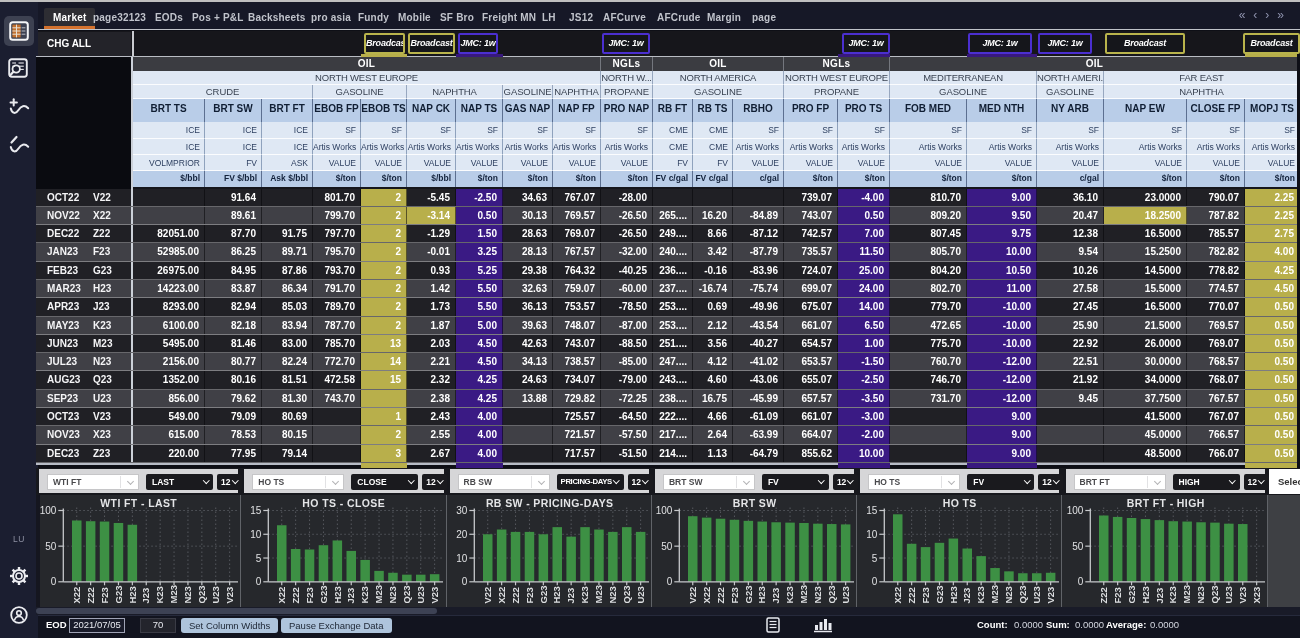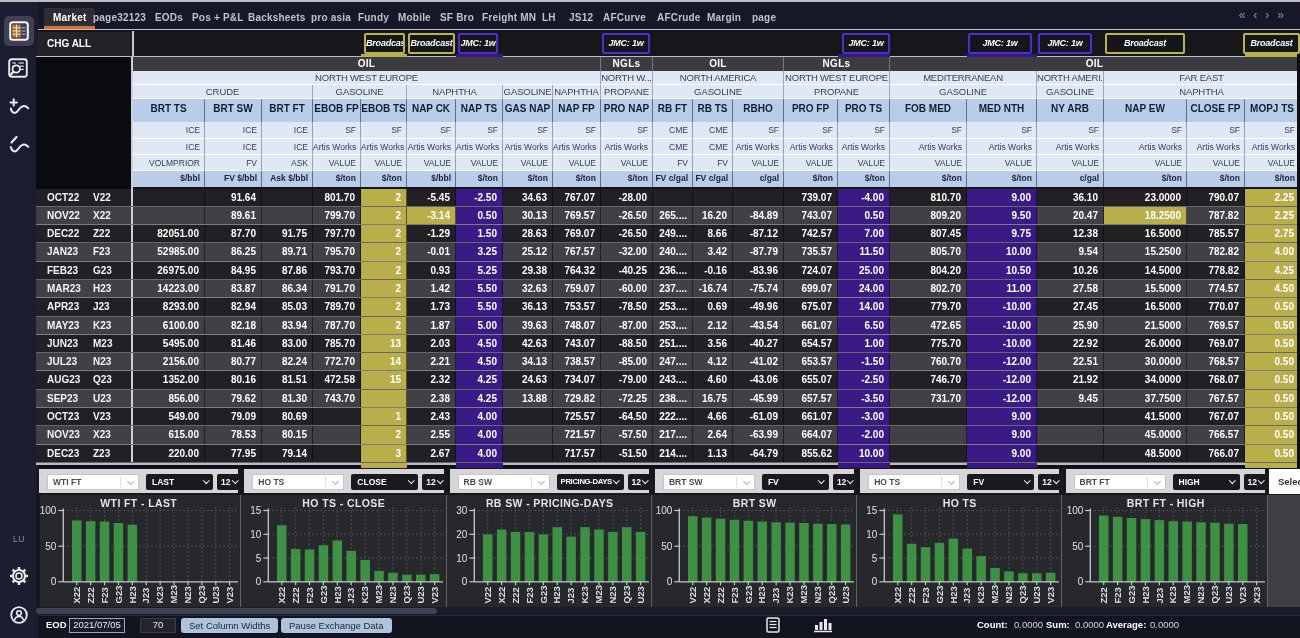--- a/index.html
+++ b/index.html
@@ -426,21 +426,21 @@
         <span class="m">JAN23</span>
         <span class="c">F23</span>
       </div>
 <div class="dcell" style="width:72px">52985.00</div>
 <div class="dcell" style="width:57px">86.25</div>
 <div class="dcell" style="width:51px">89.71</div>
 <div class="dcell" style="width:48px">795.70</div>
 <div class="dcell yel" style="width:46px">2</div>
 <div class="dcell" style="width:49px">-0.01</div>
 <div class="dcell pur" style="width:47px">3.25</div>
-<div class="dcell" style="width:50px">25.12</div>
+<div class="dcell" style="width:50px">28.13</div>
 <div class="dcell" style="width:48px">767.57</div>
 <div class="dcell" style="width:52px">-32.00</div>
 <div class="dcell" style="width:40px">240....</div>
 <div class="dcell" style="width:40px">3.42</div>
 <div class="dcell" style="width:51px">-87.79</div>
 <div class="dcell" style="width:54px">735.57</div>
 <div class="dcell pur" style="width:52px">11.50</div>
 <div class="dcell" style="width:77px">805.70</div>
 <div class="dcell pur" style="width:70px">10.00</div>
 <div class="dcell" style="width:67px">9.54</div>

